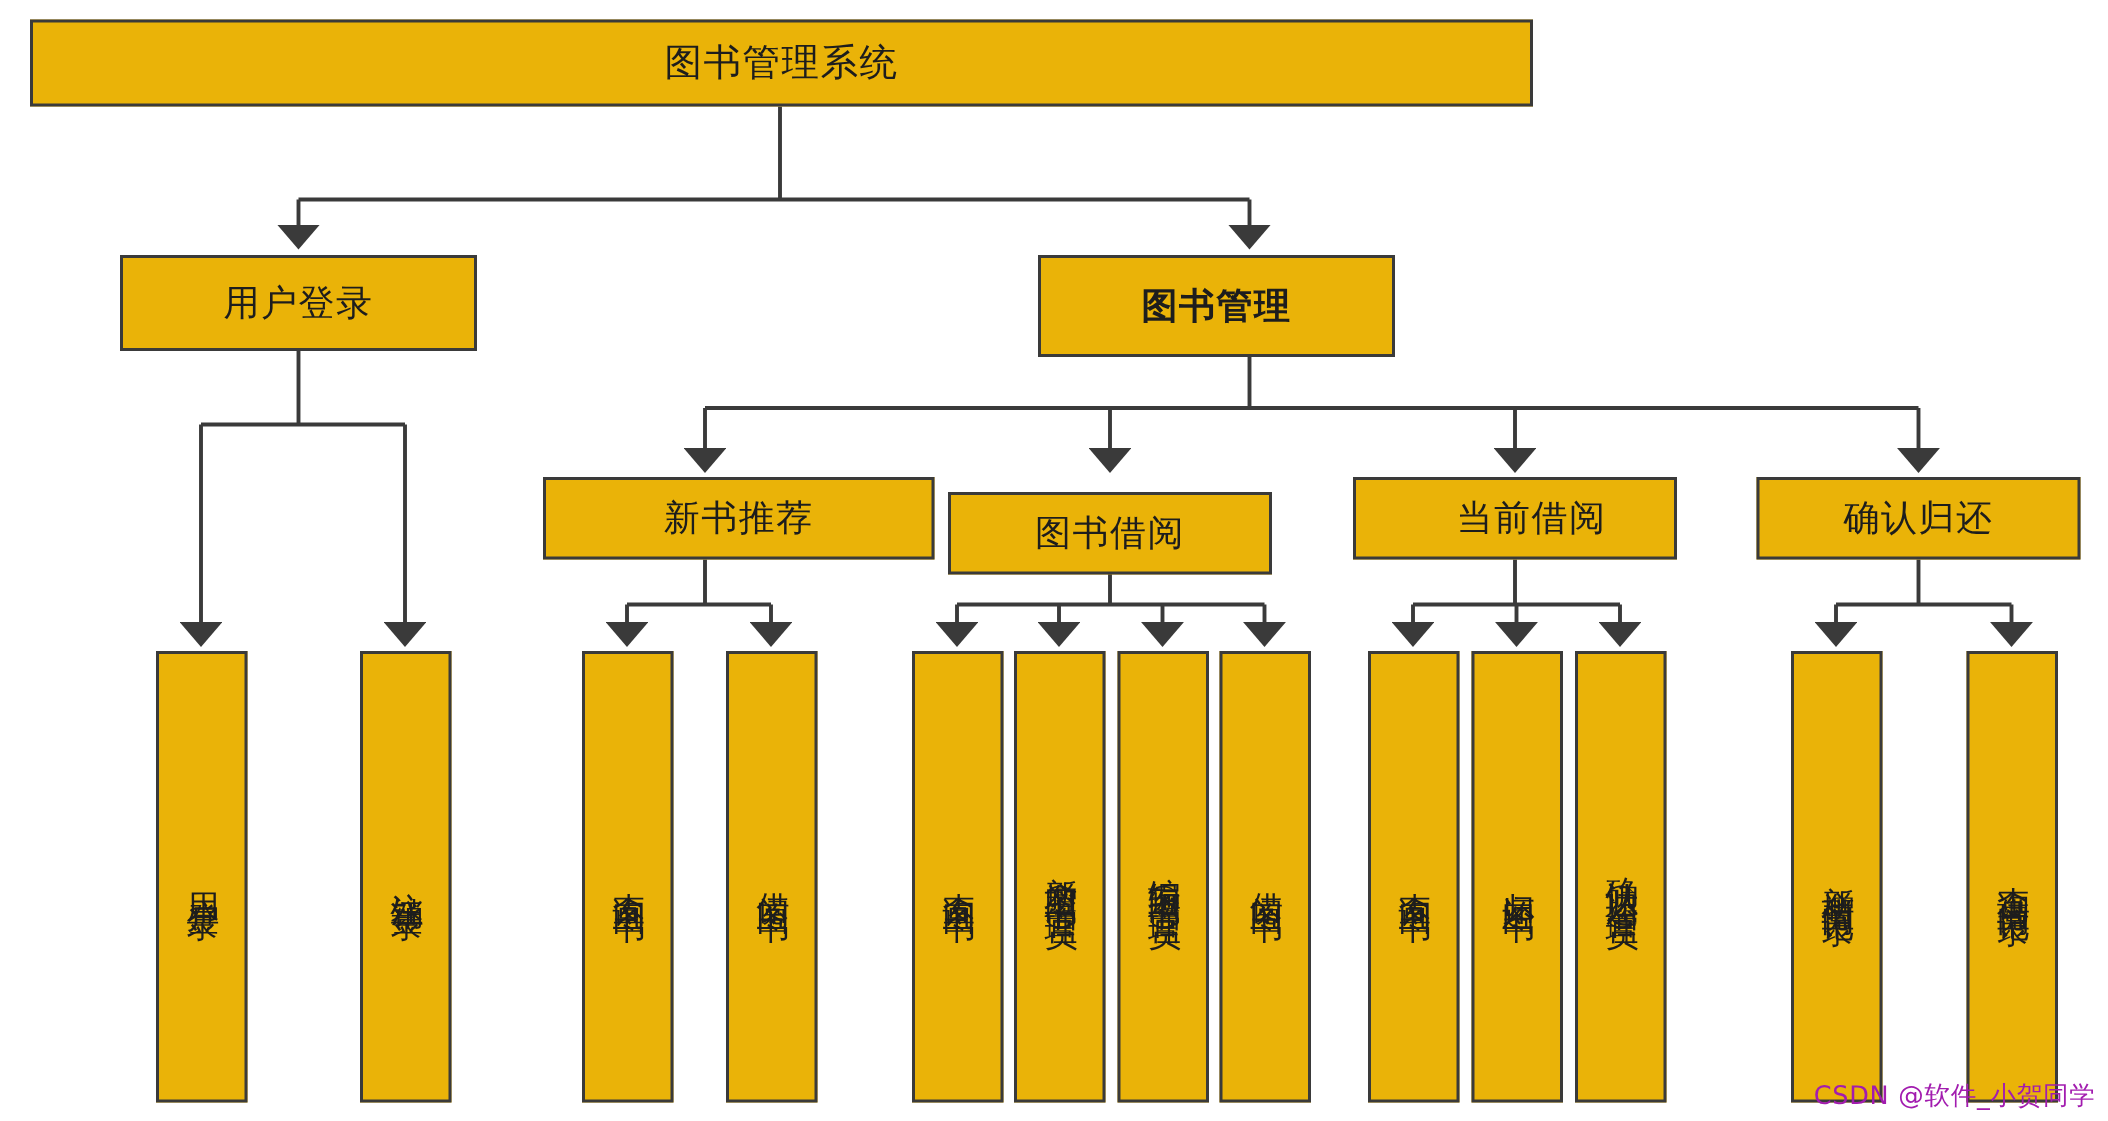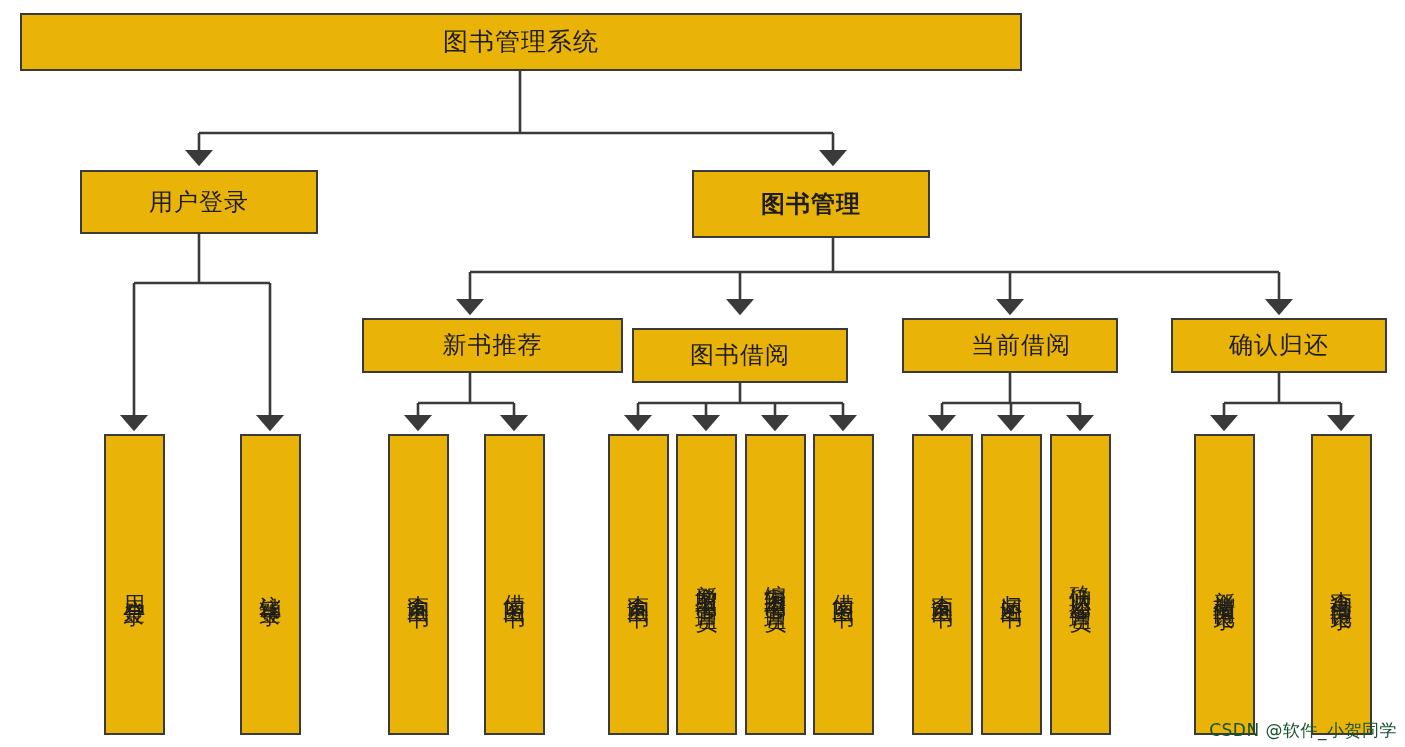--- a/index.html
+++ b/index.html
@@ -53,21 +53,21 @@
     padding: 6px 0;
     align-items: center;
     justify-content: center;
     text-align: center;
   }
   .watermark {
     position: absolute;
     right: 8px;
     bottom: 5px;
     font-size: 17px;
-    color: #14532d;
+    color: #a21caf;
     letter-spacing: 0.5px;
     white-space: nowrap;
   }
 </style>
 </head>
 <body>
 
 <div id="canvas">
 
   <svg class="connectors" viewBox="0 0 1405 747" xmlns="http://www.w3.org/2000/svg">

